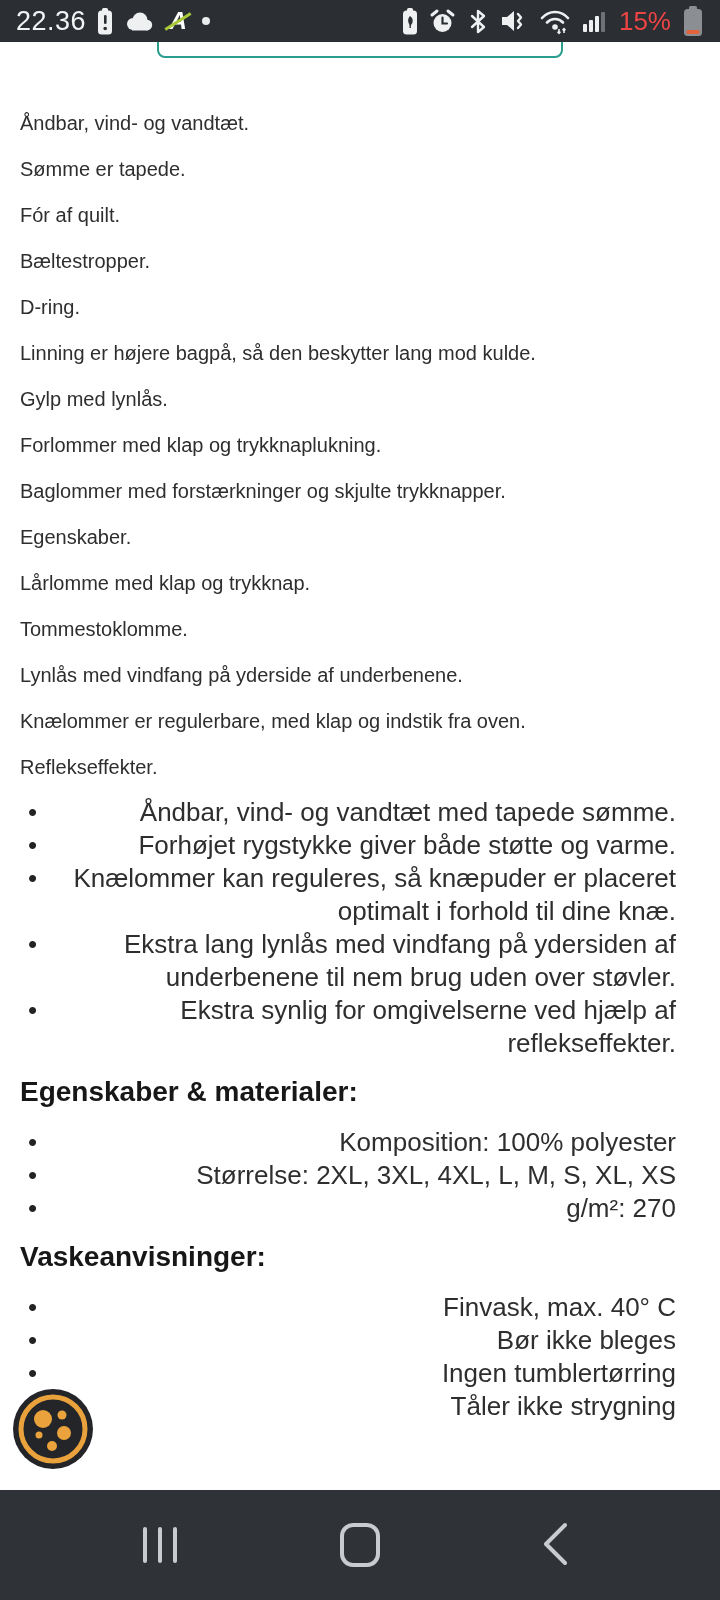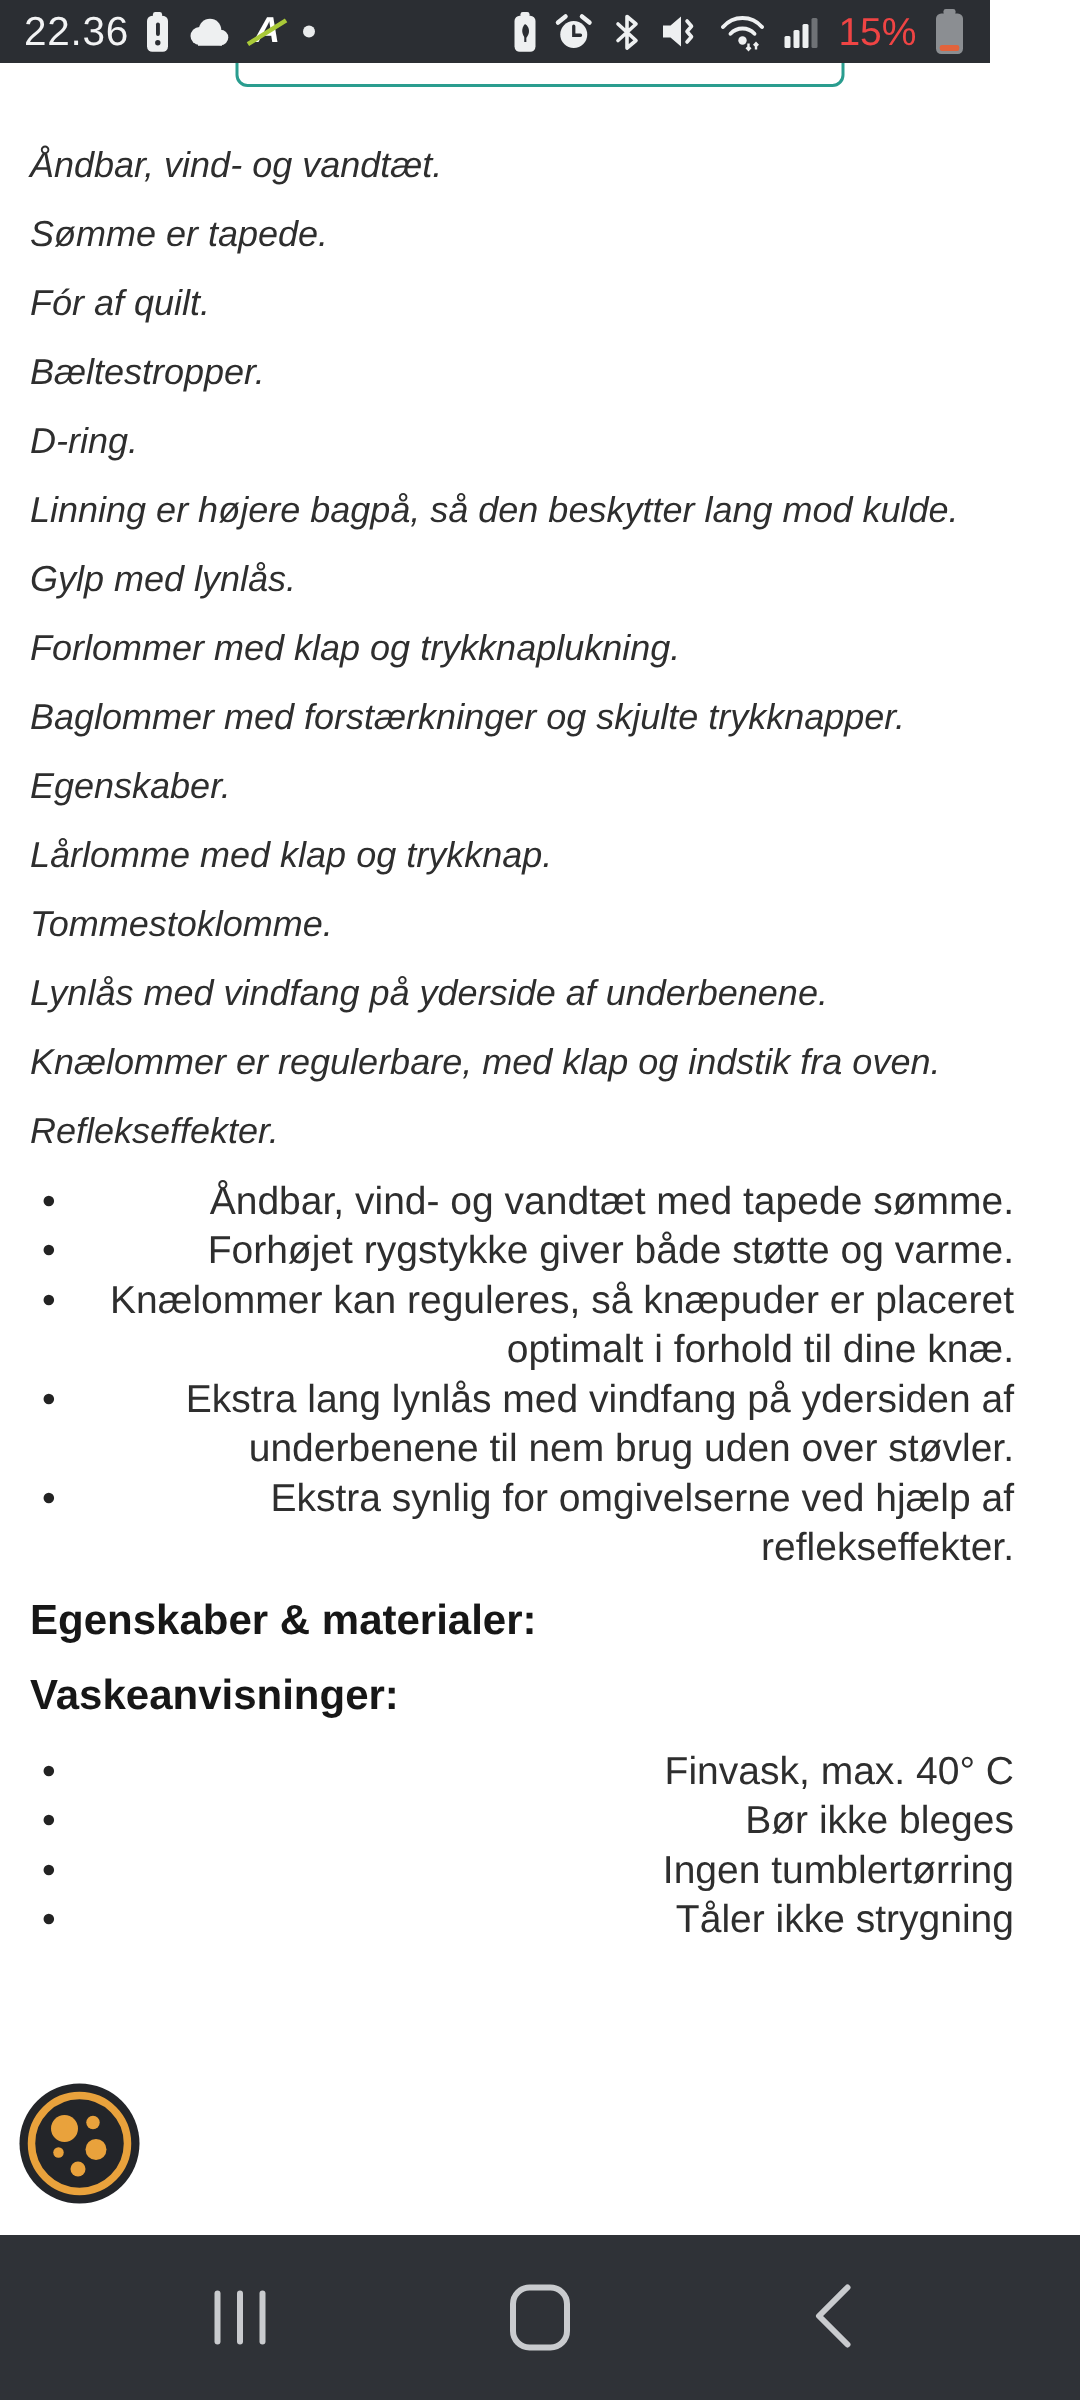--- a/index.html
+++ b/index.html
@@ -6,21 +6,21 @@
   html,body { width:720px; height:1600px; }
   body {
     position: relative;
     font-family: "Liberation Sans", sans-serif;
     background: #ffffff;
     overflow: hidden;
   }
 
   
   .status-bar {
-    position: absolute; top:0; left:0; width:660px; height:42px;
+    position: absolute; top:0; left:0; width:720px; height:42px;
     background:#2b2e33; color:#eef0f1;
     display:flex; align-items:center; justify-content:space-between;
     padding:0 16px; z-index:10;
   }
   .sb-left, .sb-right { display:flex; align-items:center; gap:11px; }
   .sb-time { font-size:27px; letter-spacing:0.5px; color:#f2f3f4; }
   .sb-pct { font-size:26px; color:#ef4444; }
   .sb-icon { display:flex; align-items:center; justify-content:center; }
   .a-slash { position:relative; width:26px; height:26px; font-weight:bold;
              font-style:italic; font-size:24px; color:#fff; text-align:center; line-height:26px;}
@@ -34,21 +34,21 @@
     border:2px solid #2a9d8f; border-radius:8px; background:transparent; z-index:2;
   }
 
   
   .content {
     position:absolute; top:58px; left:0; width:720px;
     padding:36px 44px 0 20px; z-index:1;
     color:#2e2e2e;
   }
   .content p {
-    font-size:24px; line-height:34px; margin:0 0 12px;font-style:italic;
+    font-size:20px; line-height:34px; margin:12px 0 12px;
   }
   .content ul { list-style:none; margin:2px 0 14px; padding-left:30px;text-align:right; }
   .content li {
     position:relative; font-size:26px; line-height:33px; color:#2e2e2e;
   }
   .content li::before {
     content:"•"; position:absolute; left:-22px; top:0; font-size:26px; color:#232323;
   }
   .content h2 {
     font-size:28px; font-weight:bold; color:#171717; margin:16px 0 18px;
@@ -206,20 +206,28 @@
       <li>Forhøjet rygstykke giver både støtte og varme.</li>
 
       <li>Knælommer kan reguleres, så knæpuder er placeret optimalt i forhold til dine knæ.</li>
 
       <li>Ekstra lang lynlås med vindfang på ydersiden af underbenene til nem brug uden over støvler.</li>
 
       <li>Ekstra synlig for omgivelserne ved hjælp af reflekseffekter.</li>
     </ul>
 
   <h2>Egenskaber &amp; materialer:</h2>
+  <ul>
+
+      <li>Komposition: 100% polyester</li>
+
+      <li>Størrelse: 2XL, 3XL, 4XL, L, M, S, XL, XS</li>
+
+      <li>g/m²: 270</li>
+    </ul>
 
   <h2>Vaskeanvisninger:</h2>
   <ul>
 
       <li>Finvask, max. 40° C</li>
 
       <li>Bør ikke bleges</li>
 
       <li>Ingen tumblertørring</li>
 

